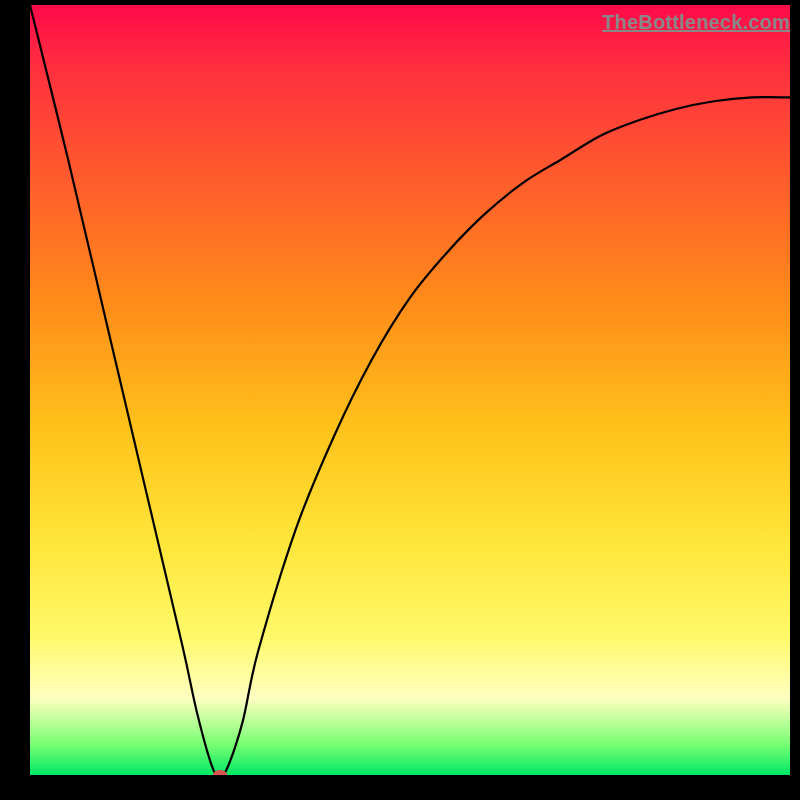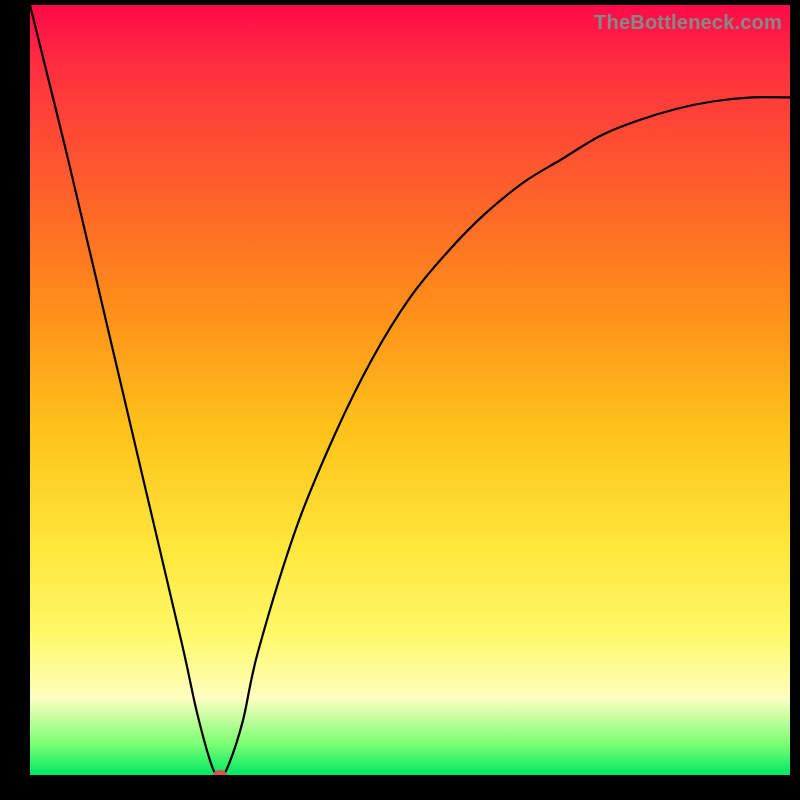--- a/index.html
+++ b/index.html
@@ -25,25 +25,26 @@
       #ffe63a 70%,
       #fff96a 82%,
       #feffc0 90%,
       #7aff73 96%,
       #00e765 100%
     );
   }
   .watermark {
     position: absolute;
     top: 6px;
-    right: 8px;
+    right: 0;
     font: 600 20px Arial, Helvetica, sans-serif;
     color: #888;
     letter-spacing: 0.2px;
     pointer-events: none;
+    text-decoration: underline;
   }
   svg.curve {
     position: absolute;
     inset: 0;
     width: 100%;
     height: 100%;
   }
 </style>
 </head>
 <body>

